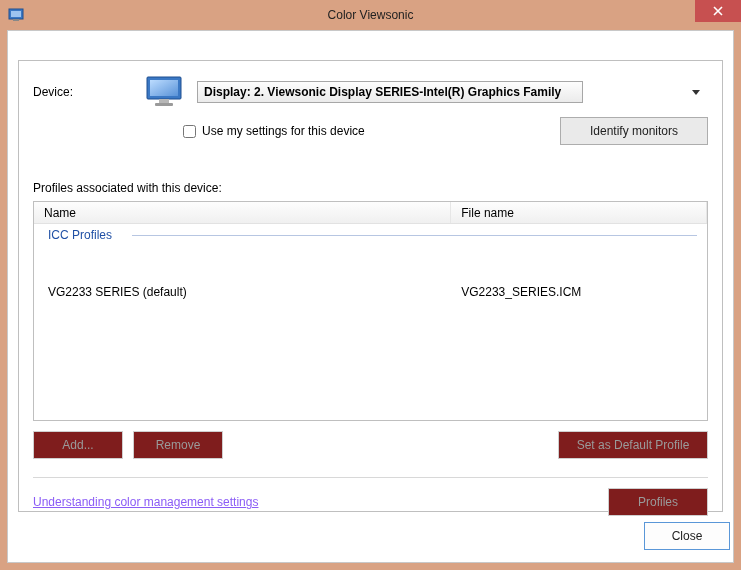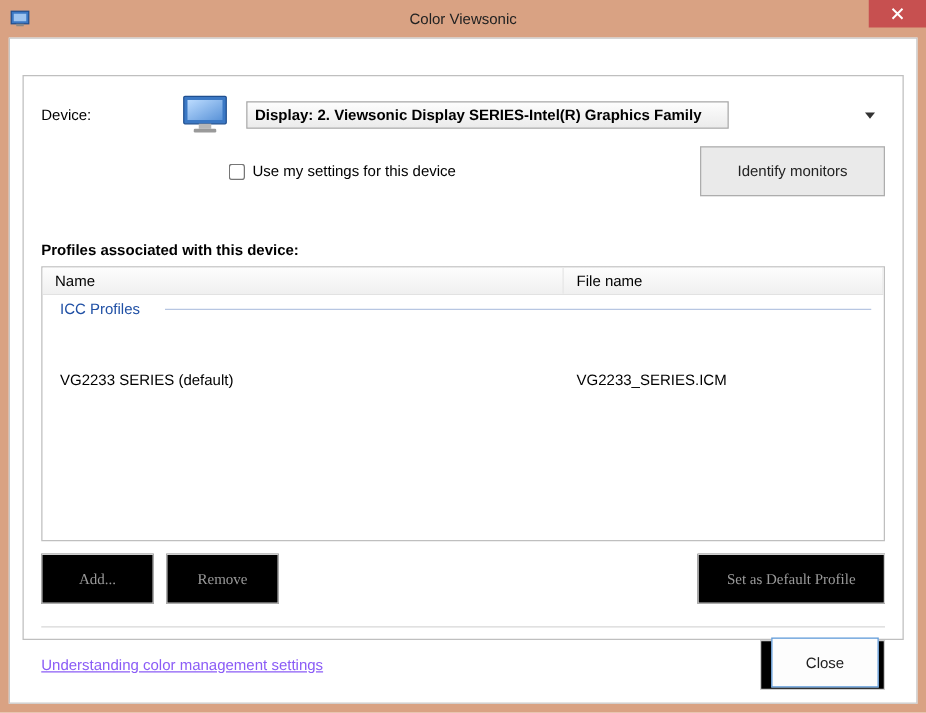--- a/index.html
+++ b/index.html
@@ -134,46 +134,44 @@
     padding-left: 150px;
   }
   .checkbox {
     display:inline-flex;
     align-items:center;
     gap:6px;
     cursor:pointer;
   }
   .checkbox input { margin:0; }
   .btn {
-    height: 40px;
+    height: 28px;
     min-width: 90px;
     padding: 0 14px;
     border: 1px solid #adadad;
     background: #eaeaea;
     font-size: 12px;
     color:#222;
     cursor:pointer;
     display:inline-flex;
     align-items:center;
     justify-content:center;
   }
   .btn:disabled {
     color:#9a9a9a;
-    background:#000000;
+    background:#7f1d1d;
     border-color:#cfcfcf;
     cursor:default;
-    font-family:Liberation Serif, serif;
   }
   .identify-btn {
     margin-left:auto;
     min-width: 148px;
   }
   .profiles-label {
     margin-bottom: 6px;
-    font-weight: bold;
   }
   .listview {
     border: 1px solid #bfbfbf;
     height: 220px;
     overflow:auto;
     background:#fff;
   }
   .lv-header {
     display:flex;
     font-size:12px;
@@ -229,21 +227,21 @@
     display:flex;
     align-items:center;
   }
   .link {
     color:#8b5cf6;
     text-decoration:underline;
     cursor:pointer;
   }
   .footer {
     position:absolute;
-    right: 30px;
+    right: 3px;
     bottom: 12px;
   }
   .footer .btn {
     min-width: 86px;
     border:1px solid #5a97d8;
     background:#fdfdfd;
   }
 </style>
 </head>
 <body>

